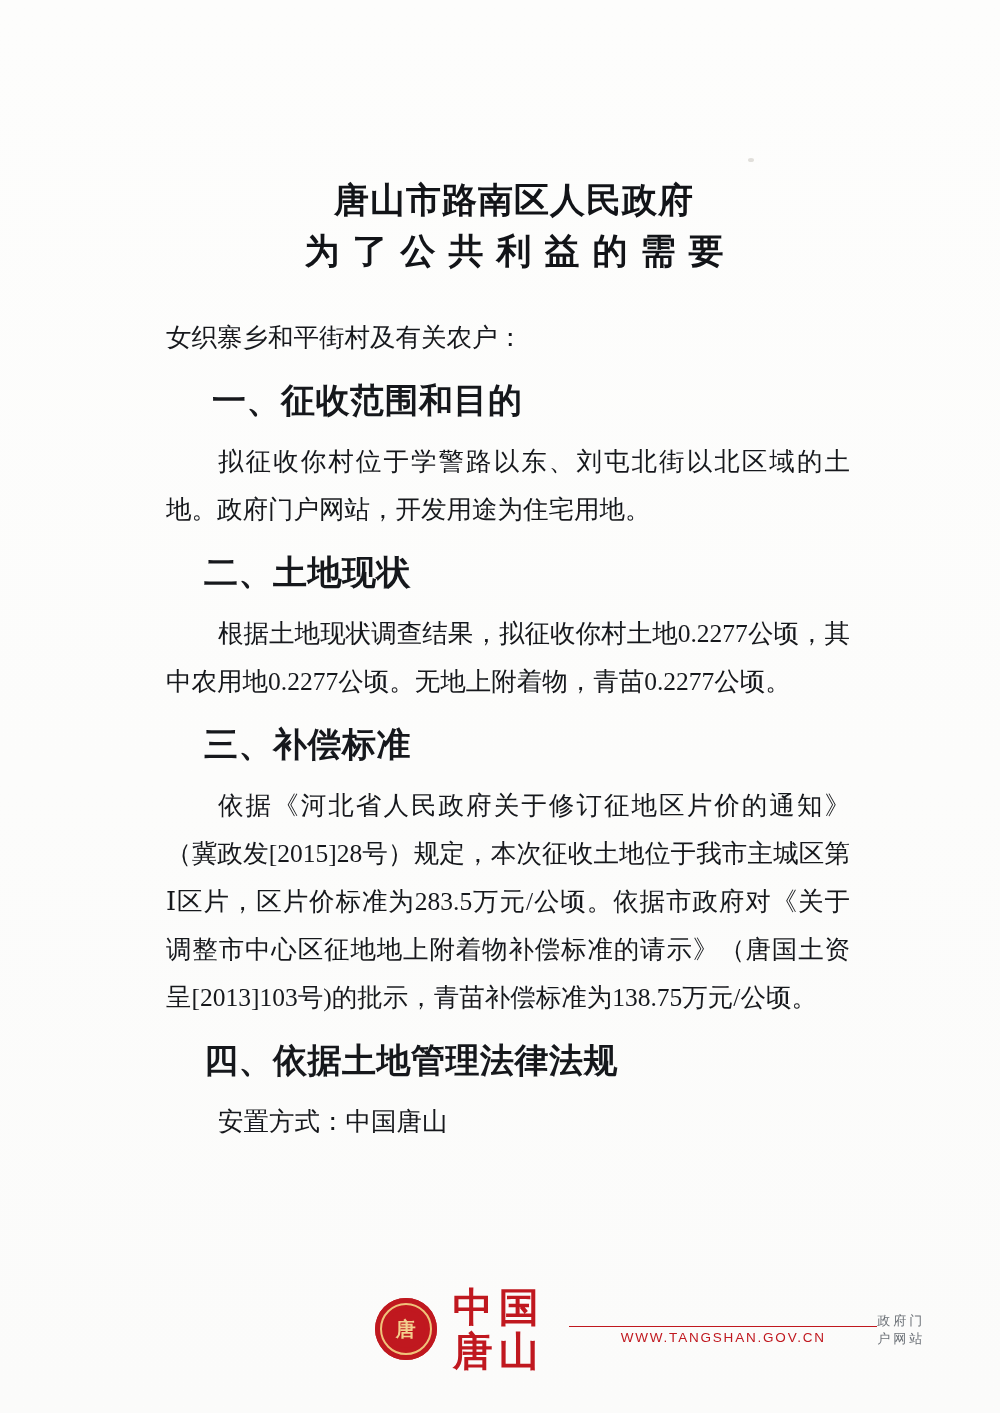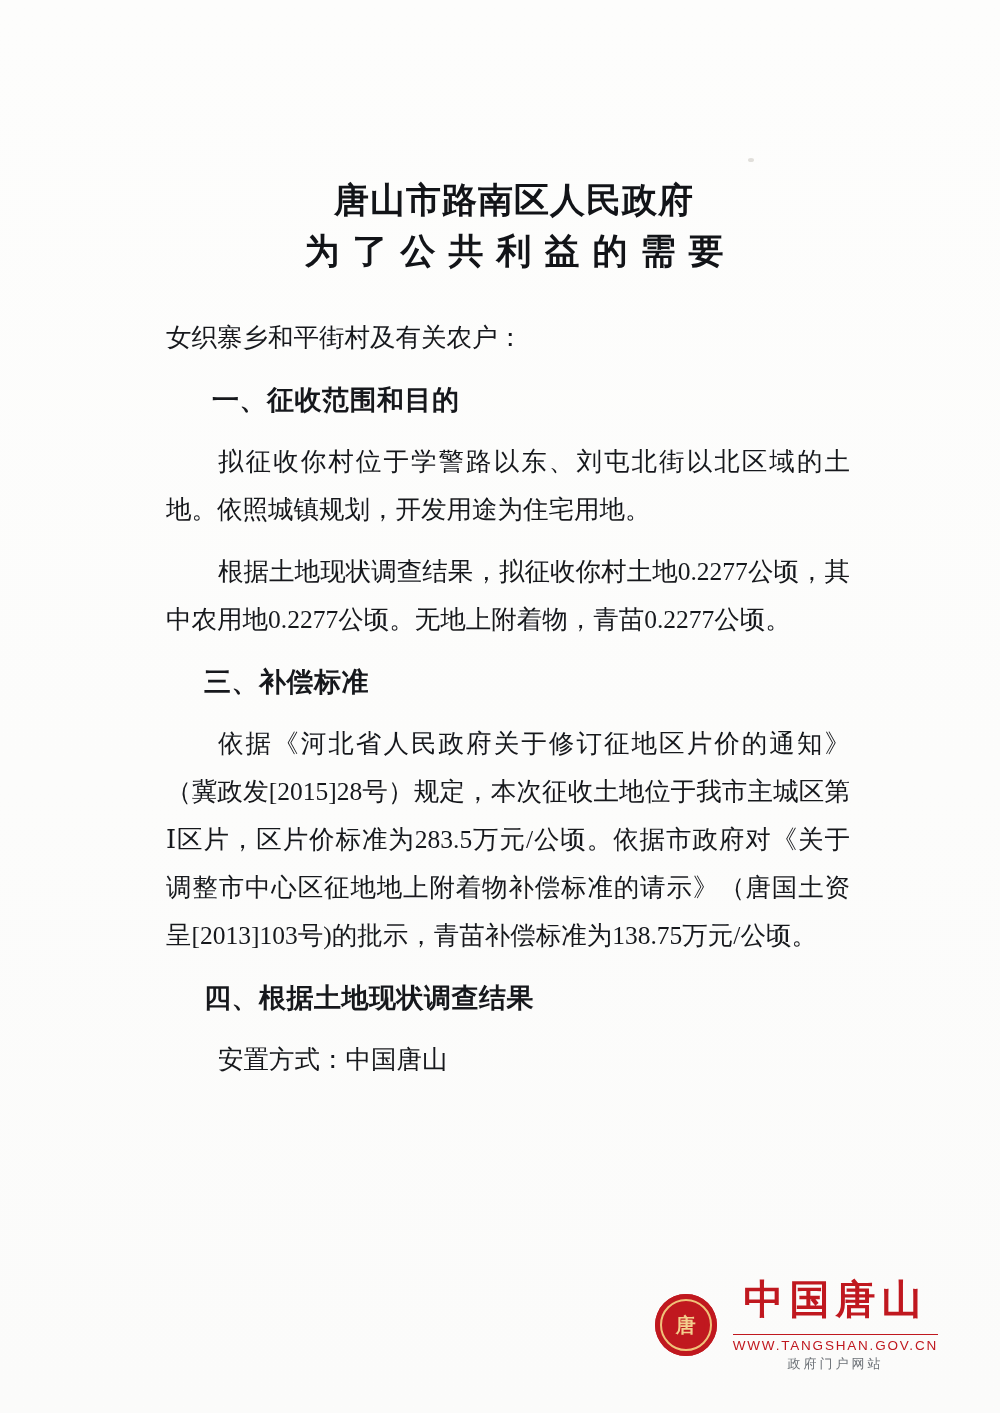--- a/index.html
+++ b/index.html
@@ -71,21 +71,21 @@
     margin: 14px;
     text-align: justify;
     text-justify: inter-ideograph;
   }
   .indent {
     text-indent: 52px;
   }
   .heading {
     font-family: "Liberation Sans", "DejaVu Sans", sans-serif;
     font-weight: bold;
-    font-size: 27px;
+    font-size: 34px;
     text-indent: 52px;
     margin: 0;
     letter-spacing: 0.5px;
   }
   .heading.lead-space {
     text-indent: 60px;
   }
 
   
   .footer-logo {
@@ -121,21 +121,21 @@
     align-items: center;
     justify-content: center;
     color: #f3cf8d;
     font-family: "Liberation Serif", serif;
     font-size: 20px;
     font-weight: bold;
     line-height: 1;
   }
   .wordmark-wrap {
     display: flex;
-    flex-direction: column;
+    flex-direction: row;
     align-items: center;
   }
   .wordmark {
     font-family: "Liberation Sans", "DejaVu Sans", sans-serif;
     font-weight: bold;
     font-size: 40px;
     color: #c0181f;
     letter-spacing: 6px;
     line-height: 1.1;
   }
@@ -182,28 +182,29 @@
       <div class="title-line1">唐山市路南区人民政府</div>
       <div class="title-line2">为了公共利益的需要</div>
     </div>
 
     <div class="body-text">
 
       <p class="para">女织寨乡和平街村及有关农户：</p>
 
 
       <p class="heading lead-space">一、征收范围和目的</p>
-      <p class="para indent">拟征收你村位于学警路以东、刘屯北街以北区域的土地。依照城镇规划，开发用途为住宅用地。</p>
-
+      <p class="para indent">拟征收你村位于学警路以东、刘屯北街以北区域的土地。政府门户网站，开发用途为住宅用地。</p>
+
+      <p class="heading">二、土地现状</p>
       <p class="para indent">根据土地现状调查结果，拟征收你村土地0.2277公顷，其中农用地0.2277公顷。无地上附着物，青苗0.2277公顷。</p>
 
       <p class="heading">三、补偿标准</p>
       <p class="para indent">依据《河北省人民政府关于修订征地区片价的通知》（冀政发[2015]28号）规定，本次征收土地位于我市主城区第Ⅰ区片，区片价标准为283.5万元/公顷。依据市政府对《关于调整市中心区征地地上附着物补偿标准的请示》（唐国土资呈[2013]103号)的批示，青苗补偿标准为138.75万元/公顷。</p>
 
-      <p class="heading">四、根据土地现状调查结果</p>
+      <p class="heading">四、依据土地管理法律法规</p>
       <p class="para indent">安置方式：中国唐山</p>
 
     </div>
 
     <div class="footer-logo">
       <div class="emblem">
         <div class="emblem-inner">唐</div>
       </div>
       <div class="wordmark-wrap">
         <div class="wordmark">中国唐山</div>

